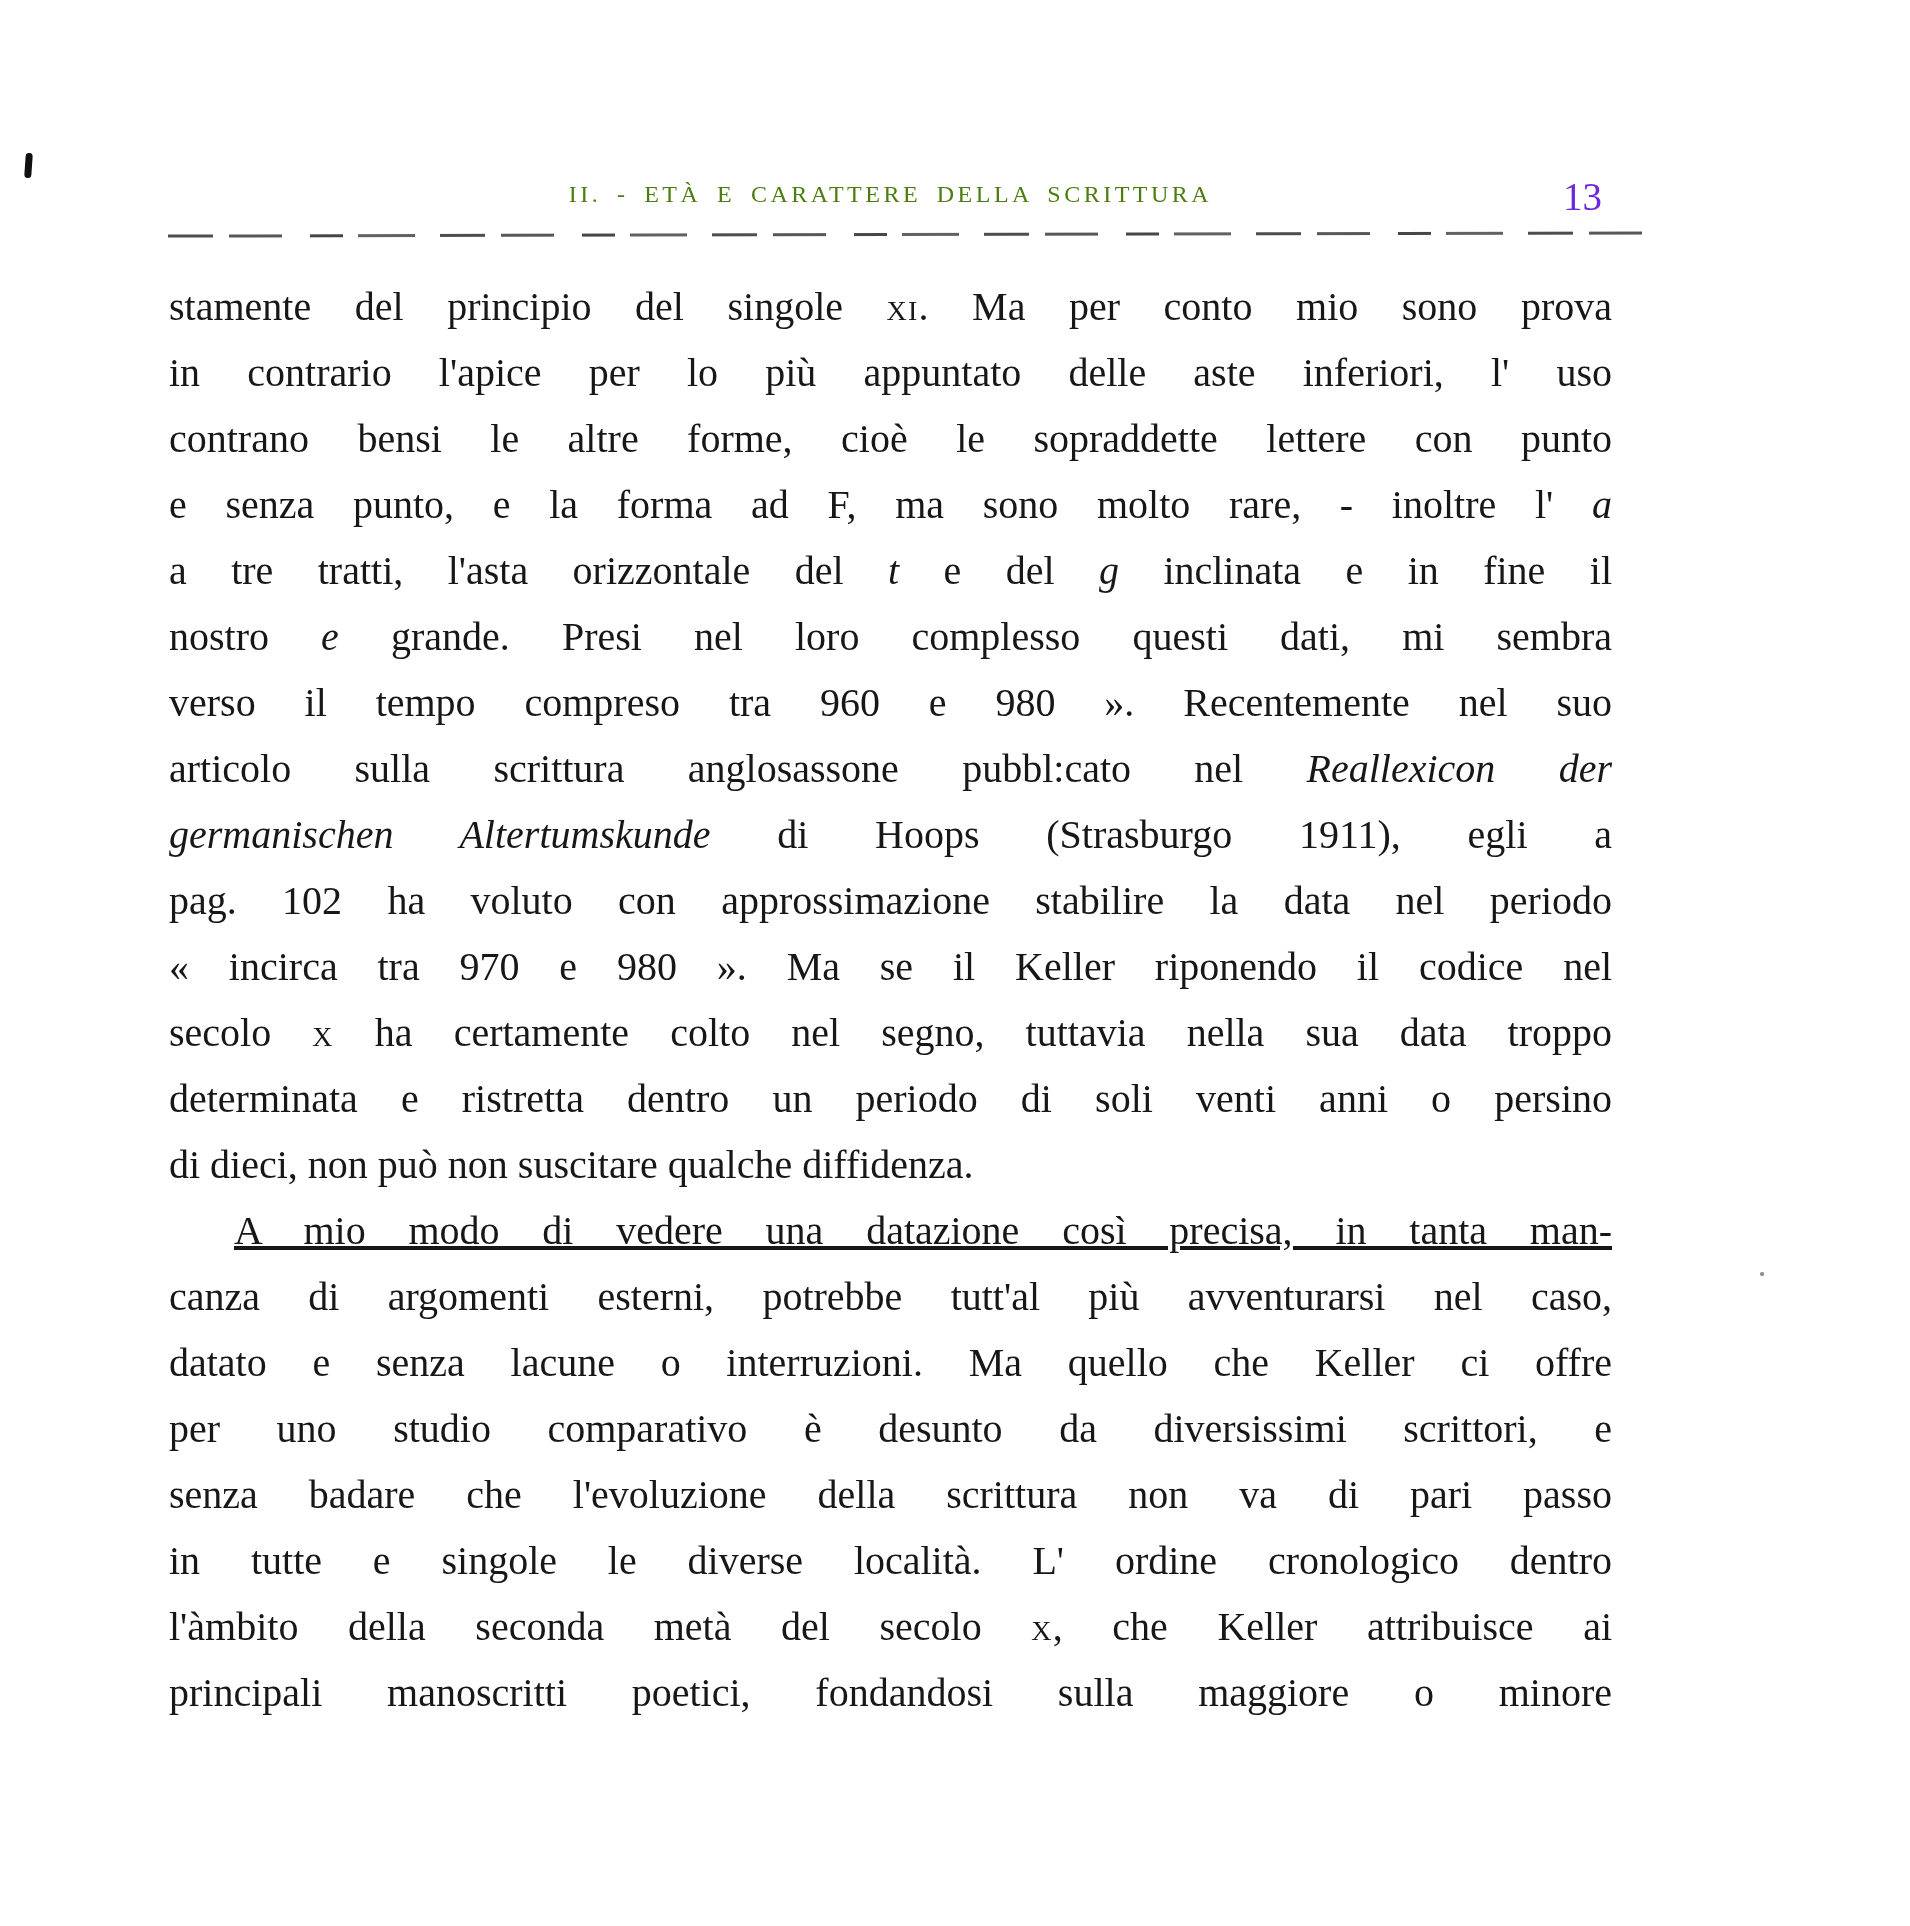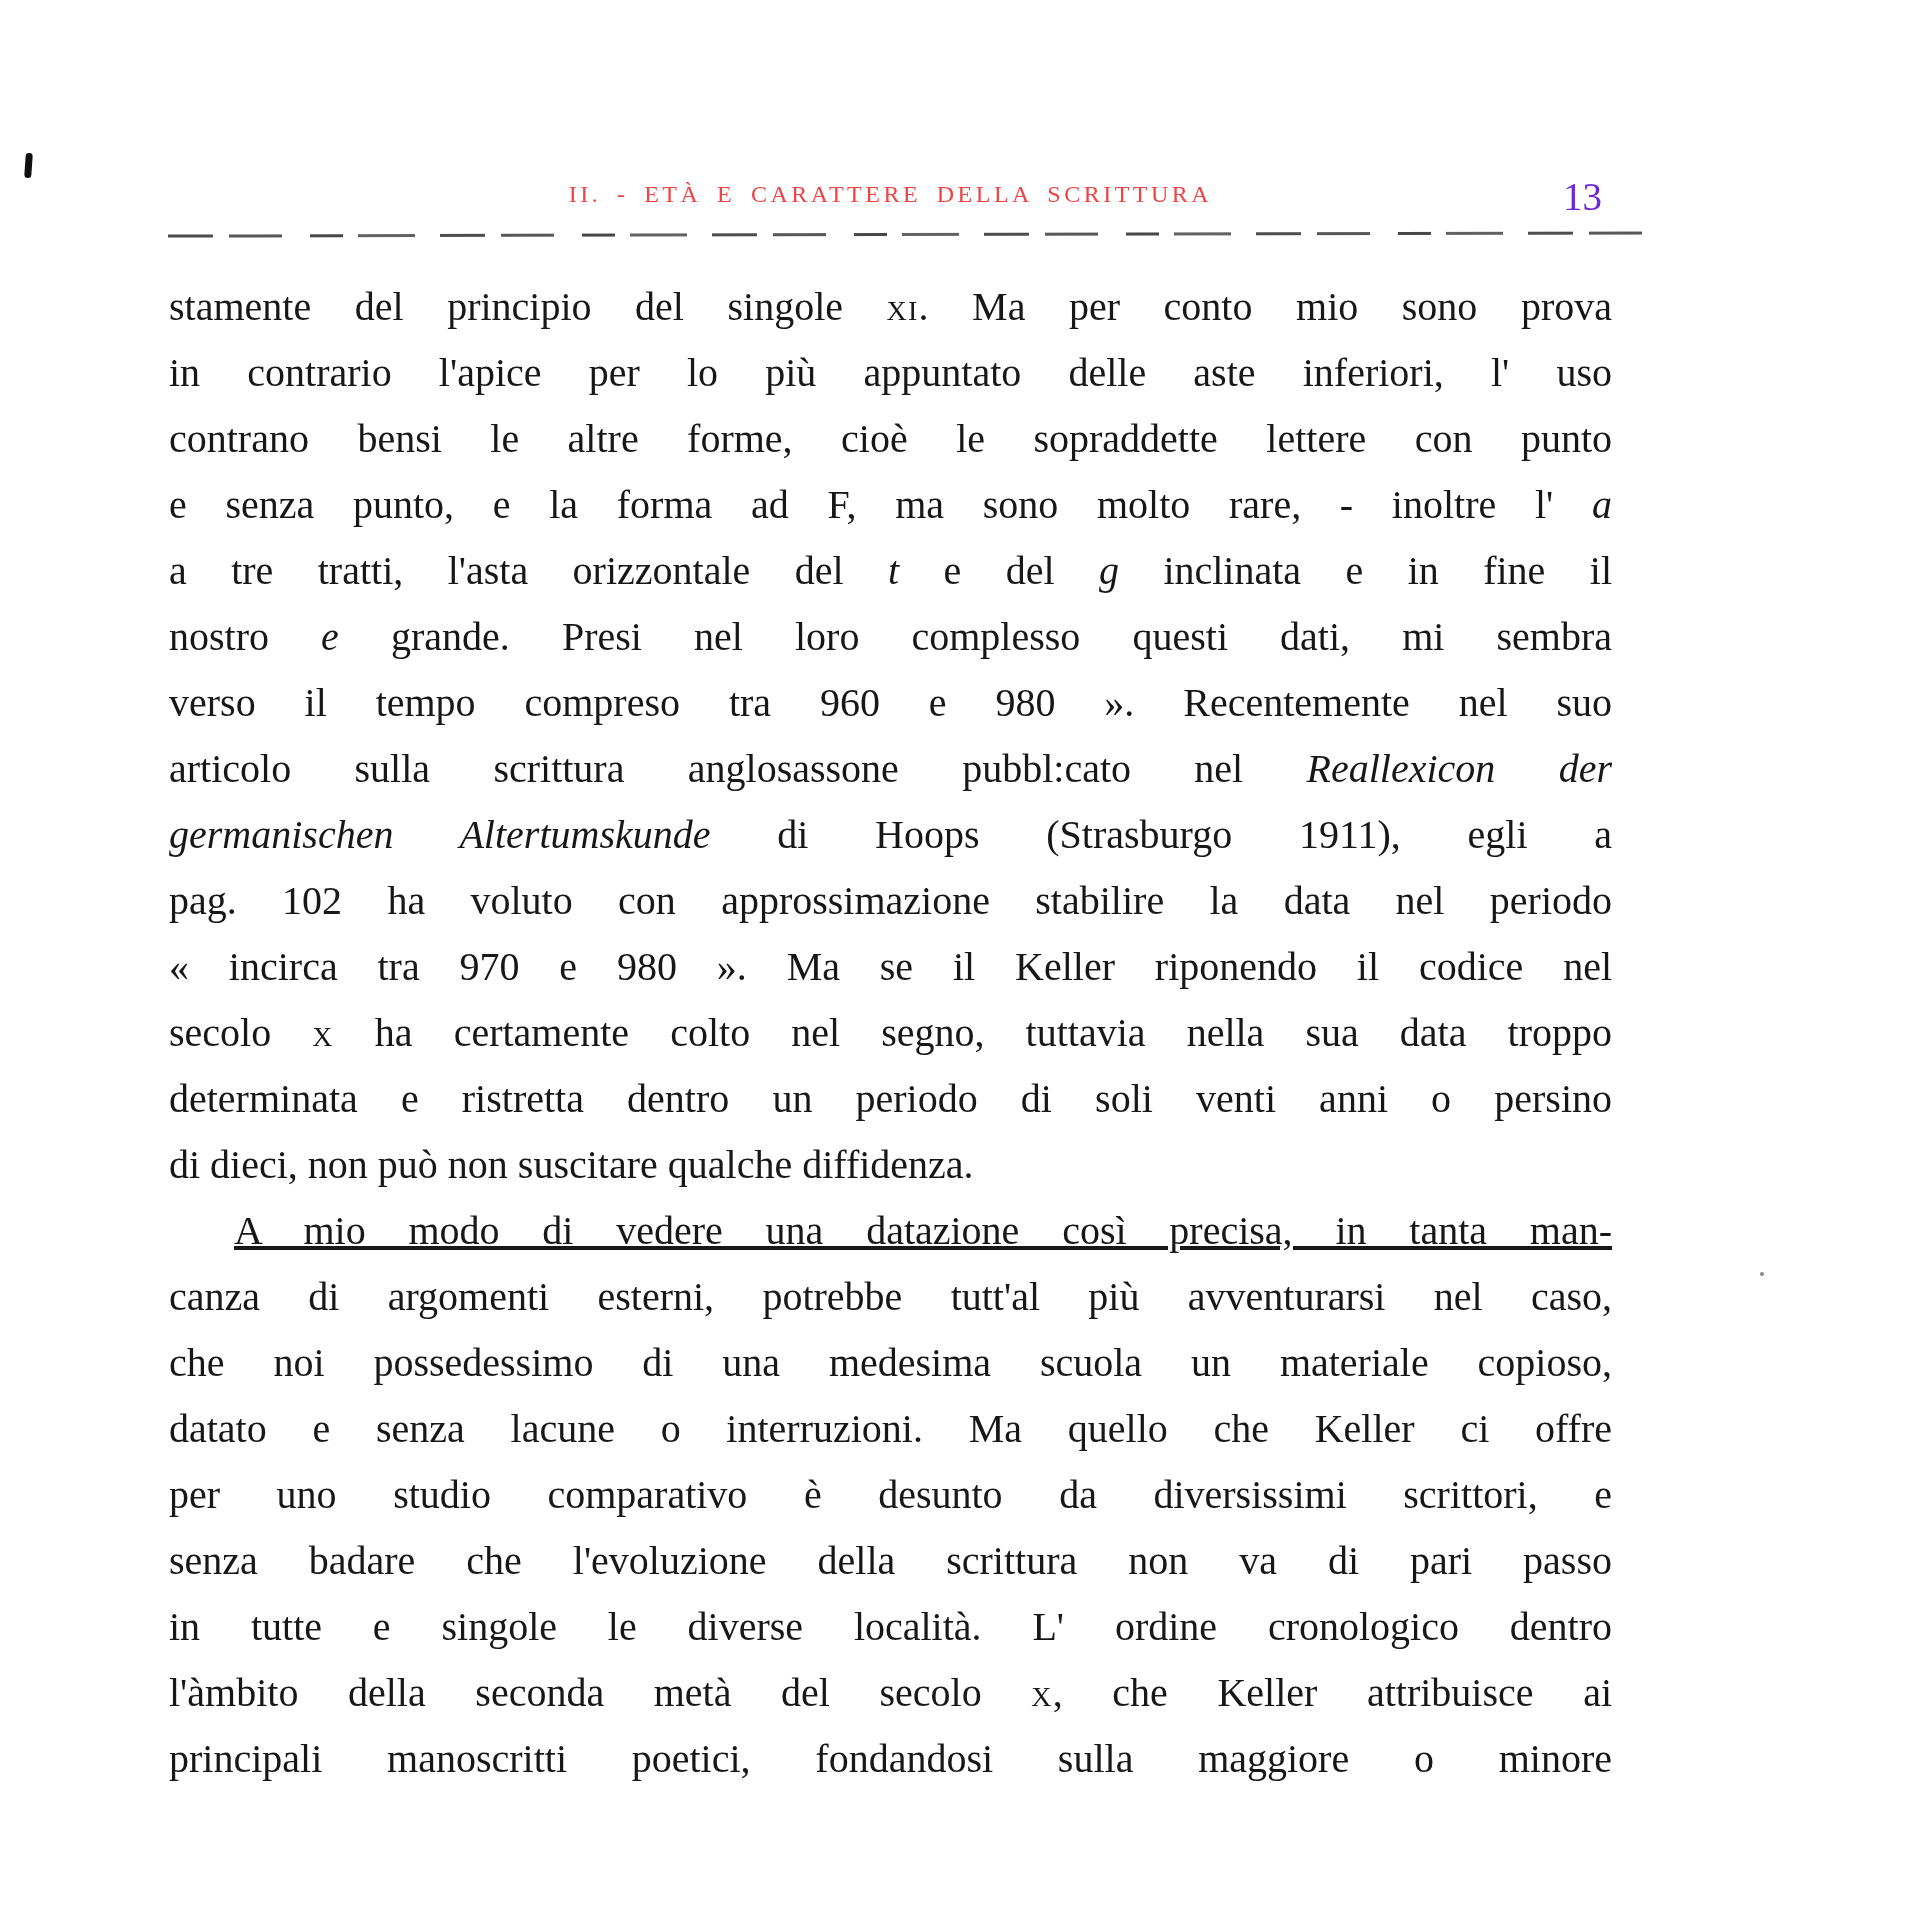--- a/index.html
+++ b/index.html
@@ -16,21 +16,21 @@
   
   .running-head {
     position: absolute;
     left: 169px;
     top: 181px;
     width: 1443px;
     text-align: center;
     font-size: 24px;
     letter-spacing: 3.5px;
     word-spacing: 6.2px;
-    color: #ef4444;
+    color: #4d7c0f;
     white-space: nowrap;
   }
   .page-number {
     position: absolute;
     top: 174px;
     left: 1448px;
     width: 154px;
     text-align: right;
     font-size: 39px;
     color: #6d28d9;
@@ -105,21 +105,20 @@
       <div class="line just"><span>verso il tempo compreso tra 960 e 980 ». Recentemente nel suo</span></div>
       <div class="line just"><span>articolo sulla scrittura anglosassone pubbl:cato nel </span><em>Reallexicon der</em></div>
       <div class="line just"><em>germanischen Altertumskunde</em><span> di Hoops (Strasburgo 1911), egli a</span></div>
       <div class="line just"><span>pag. 102 ha voluto con approssimazione stabilire la data nel periodo</span></div>
       <div class="line just"><span>« incirca tra 970 e 980 ». Ma se il Keller riponendo il codice nel</span></div>
       <div class="line just"><span>secolo </span><span class="sc">x</span><span> ha certamente colto nel segno, tuttavia nella sua data troppo</span></div>
       <div class="line just"><span>determinata e ristretta dentro un periodo di soli venti anni o persino</span></div>
       <div class="line"><span>di dieci, non può non suscitare qualche diffidenza.</span></div>
       <div class="line just ind"><span>A mio modo di vedere una datazione così precisa, in tanta man-</span></div>
       <div class="line just"><span>canza di argomenti esterni, potrebbe tutt'al più avventurarsi nel caso,</span></div>
-      <div class="line just"><span>che noi possedessimo di una medesima scuola un materiale copioso,</span></div>
       <div class="line just"><span>datato e senza lacune o interruzioni. Ma quello che Keller ci offre</span></div>
       <div class="line just"><span>per uno studio comparativo è desunto da diversissimi scrittori, e</span></div>
       <div class="line just"><span>senza badare che l'evoluzione della scrittura non va di pari passo</span></div>
       <div class="line just"><span>in tutte e singole le diverse località. L' ordine cronologico dentro</span></div>
       <div class="line just"><span>l'àmbito della seconda metà del secolo </span><span class="sc">x</span><span>, che Keller attribuisce ai</span></div>
       <div class="line just"><span>principali manoscritti poetici, fondandosi sulla maggiore o minore</span></div>
       <div class="line just"></div>
     </div>
 
 </div>

